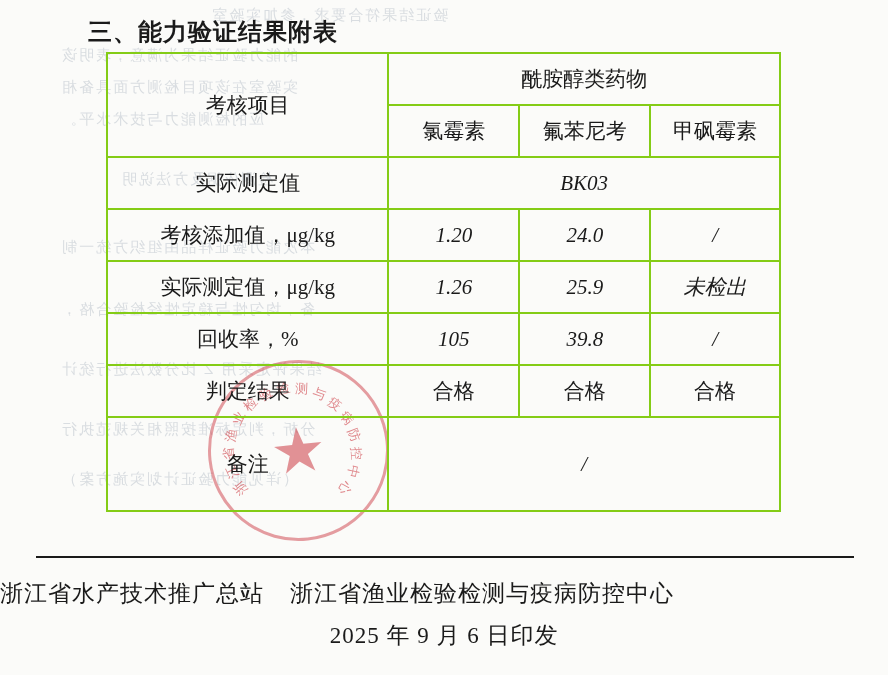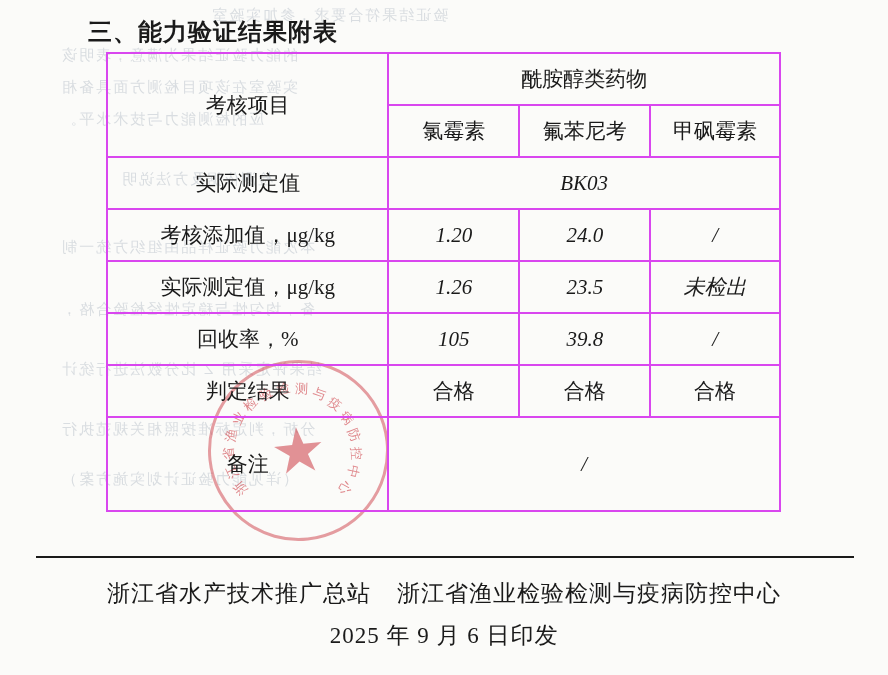--- a/index.html
+++ b/index.html
@@ -104,21 +104,21 @@
 
   table.result-table {
     position: absolute;
     left: 106px;
     top: 52px;
     width: 675px;
     border-collapse: collapse;
     background: transparent;
   }
   table.result-table td {
-    border: 2px solid #d946ef;
+    border: 2px solid #84cc16;
     text-align: center;
     font-size: 21px;
     padding: 6px 4px;
     height: 38px;
     font-family: "Liberation Serif", "DejaVu Serif", serif;
   }
   td.item-col { width: 290px; border-radius: 29px; }
   td.drug-col { width: 128px; }
   .group-head { font-size: 22px; }
   .num { font-family: "Liberation Serif", serif; font-style: italic; }
@@ -131,21 +131,20 @@
     border: none;
     border-top: 2px solid #1a1a1a;
     margin: 0;
   }
 
   .footer-orgs {
     position: absolute;
     top: 578px;
     left: 0;
     width: 888px;
-    text-align: center;
     font-size: 23px;
     letter-spacing: 1px;
   }
   .footer-orgs .org1 { margin-right: 26px; }
 
   .footer-date {
     position: absolute;
     top: 620px;
     left: 0;
     width: 888px;
@@ -216,21 +215,21 @@
       <tr>
         <td class="item-col">考核添加值，μg/kg</td>
         <td class="num">1.20</td>
         <td class="num">24.0</td>
         <td class="num">/</td>
       </tr>
 
       <tr>
         <td class="item-col">实际测定值，μg/kg</td>
         <td class="num">1.26</td>
-        <td class="num">23.5</td>
+        <td class="num">25.9</td>
         <td class="num">未检出</td>
       </tr>
 
       <tr>
         <td class="item-col">回收率，%</td>
         <td class="num">105</td>
         <td class="num">39.8</td>
         <td class="num">/</td>
       </tr>
 

